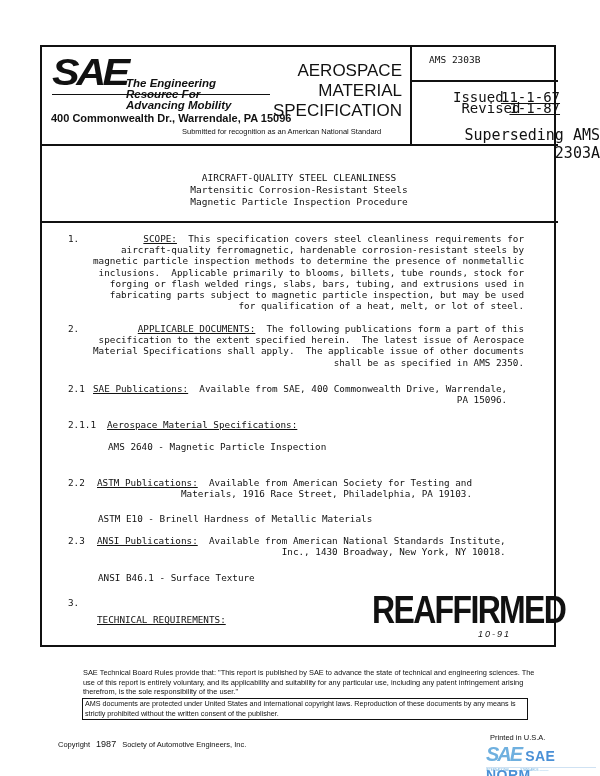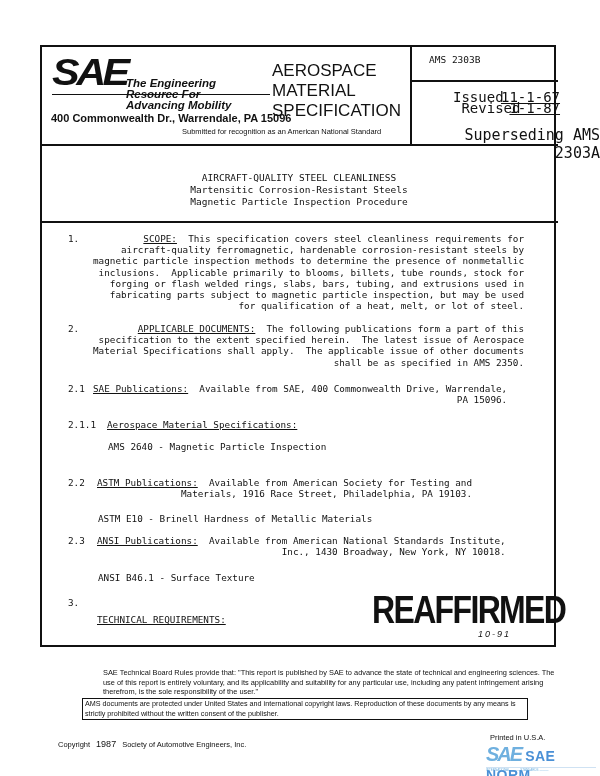--- a/index.html
+++ b/index.html
@@ -14,38 +14,38 @@
   #title-bottom { left:40px; top:221px; width:518px; height:0; border-top:2px solid #111; }
   #hdr-vdiv { left:410px; top:45px; width:0; height:100px; border-left:2px solid #111; }
   #hdr-hdiv { left:410px; top:80px; width:148px; height:0; border-top:2px solid #111; }
 
   
   #sae-logo { left:52px; top:56px; font-family:"Liberation Sans",sans-serif; font-weight:bold; font-style:italic;
     font-size:36px; letter-spacing:-3px; line-height:34px; transform:scaleX(1.15); transform-origin:left top; color:#111; }
   #tagline { left:126px; top:58px; font-size:11.5px; line-height:11px; font-style:italic; font-weight:bold;margin-top:20px; }
   #logo-rule { left:52px; top:94px; width:218px; height:0; border-top:1px solid #111; }
   #address { left:51px; top:112px; font-size:11px; font-weight:bold; }
-  #spec-title { left:272px; top:61px; width:130px; font-size:17px; line-height:20px; }
+  #spec-title { left:272px; top:61px; width:130px; text-align:right; font-size:17px; line-height:20px; }
   #submitted { left:158px; top:127px; font-size:7.5px;padding-left:24px; }
 
   #ams-number { left:429px; top:54px; font-size:9.5px; }
   #issued { left:453px; top:92px; font-size:14px; line-height:11px;text-decoration:underline; }
   #superseding { left:429px; top:126px; font-size:15px; }
 
   #doc-title { left:40px; top:172px; width:518px; text-align:center; font-size:9.5px; line-height:12px; }
 
   .para { position:absolute; font-size:9.3px; line-height:11.2px; white-space:pre; }
   .num { position:absolute; font-size:9.3px; }
   .u { text-decoration:underline; }
 
   #reaffirmed { left:372px; top:590px; font-family:"Liberation Sans",sans-serif; font-weight:bold; font-size:39px;
     letter-spacing:-2px; transform:scaleX(0.82); transform-origin:left top; line-height:40px; }
   #reaffirm-date { left:478px; top:629px; font-style:italic; font-size:9px; letter-spacing:2px; }
 
-  #board-rules { left:83px; top:668px; width:455px; font-size:7.4px; line-height:9.5px;margin-left:20px; }
+  #board-rules { left:83px; top:668px; width:455px; font-size:7.4px; line-height:9.5px; }
   #copyright-box { left:82px; top:698px; width:446px; height:22px; border:1px solid #111; box-sizing:border-box; }
   #copyright-text { left:85px; top:699px; width:444px; font-size:7.2px; line-height:9.5px; }
   #copyright { left:58px; top:739px; font-size:7.5px; }
   #copyright .yr { font-size:9px; margin:0 6px; }
   #printed { left:490px; top:733px; font-size:7.5px; }
   #norm-logo { left:486px; top:743px; }
   #norm-sae { font-family:"Liberation Sans",sans-serif; font-weight:bold; font-style:italic; font-size:20px; color:#6fb0df; letter-spacing:-2px; }
   #norm-text { font-family:"Liberation Sans",sans-serif; font-weight:bold; font-size:14px; color:#4a90d6; margin-left:4px; letter-spacing:0.5px; }
   #norm-sub { left:486px; top:767px; width:110px; font-size:3px; color:#6fb0df; border-top:1px solid #cfe2f3; }
 </style>

